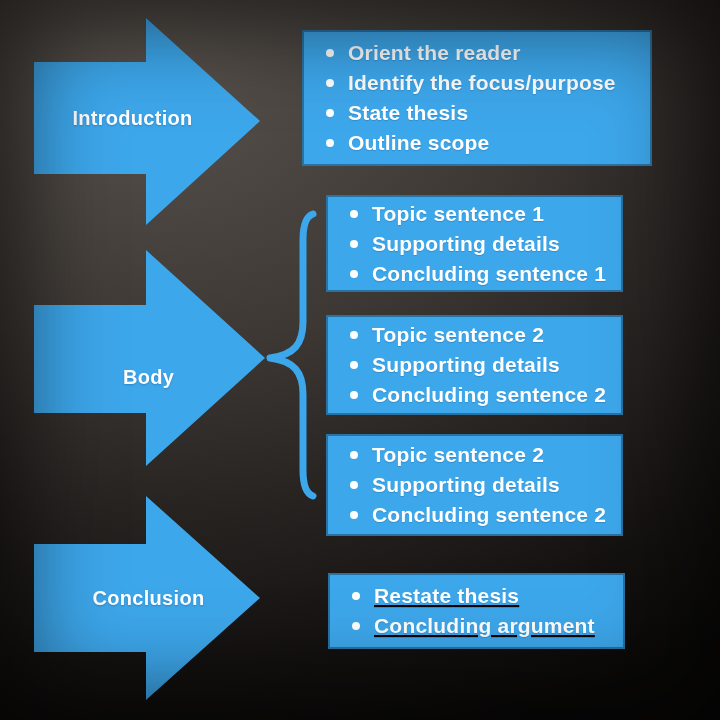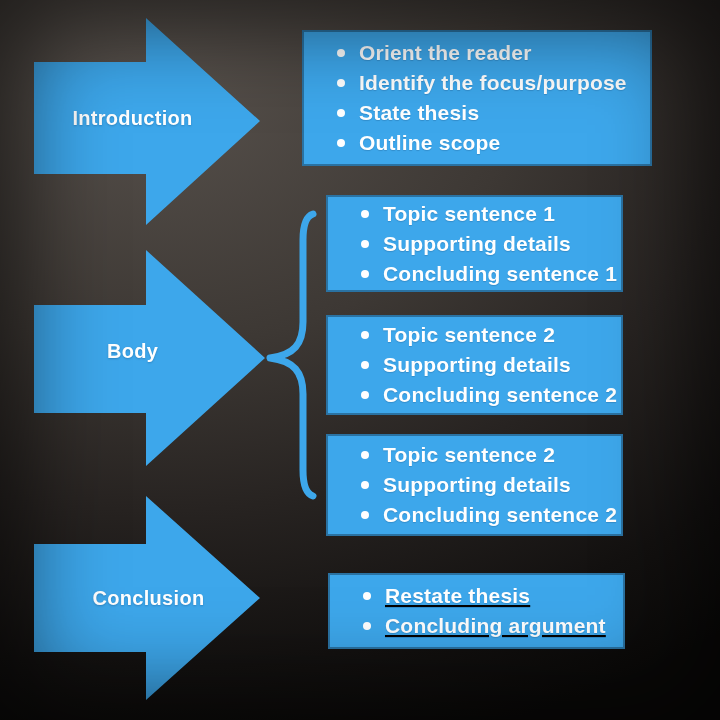--- a/index.html
+++ b/index.html
@@ -17,36 +17,36 @@
   .arrow-body{left:34px;top:250px;width:231px;height:216px;}
   .arrow-body .arrow-shape{clip-path:polygon(0 55px,112px 55px,112px 0,231px 108px,112px 216px,112px 163px,0 163px);}
   .arrow-conclusion{left:34px;top:496px;width:226px;height:204px;}
   .arrow-conclusion .arrow-shape{clip-path:polygon(0 48px,112px 48px,112px 0,226px 102px,112px 204px,112px 156px,0 156px);}
   .arrow-label{
     position:absolute;left:0;width:197px;display:flex;align-items:center;justify-content:center;
     color:#fff;font-weight:bold;font-size:20px;letter-spacing:.3px;
     text-shadow:0 1px 2px rgba(0,40,80,.25);
   }
   .arrow-intro .arrow-label{top:44px;height:112px;}
-  .arrow-body .arrow-label{top:47px;height:108px;}
+  .arrow-body .arrow-label{top:73px;height:108px;padding-left:16px;}
   .arrow-conclusion .arrow-label{top:48px;height:108px;padding-left:16px;}
   .brace{position:absolute;left:262px;top:204px;width:56px;height:302px;}
   .pointbox{
     position:absolute;box-sizing:border-box;background:#3da7eb;
     border:2px solid rgba(12,28,44,.38);
     margin:0;padding:0;list-style:none;
     display:flex;flex-direction:column;justify-content:center;
   }
   .box-intro{left:302px;top:30px;width:350px;height:136px;}
   .box-body1{left:326px;top:195px;width:297px;height:97px;}
   .box-body2{left:326px;top:315px;width:297px;height:100px;}
   .box-body3{left:326px;top:434px;width:297px;height:102px;}
   .box-conclusion{left:328px;top:573px;width:297px;height:76px;text-decoration:underline;}
   .pointbox li{
-    display:flex;align-items:center;height:30px;padding-left:33px;
+    display:flex;align-items:center;height:30px;padding-left:22px;
     color:#fff;font-weight:bold;font-size:21px;letter-spacing:.2px;
     text-shadow:0 1px 1px rgba(0,30,60,.18);
   }
   .bullet{width:8px;height:8px;border-radius:50%;background:#fff;margin-right:14px;flex:none;}
 </style>
 </head>
 <body>
 
 <div class="stage">
 

